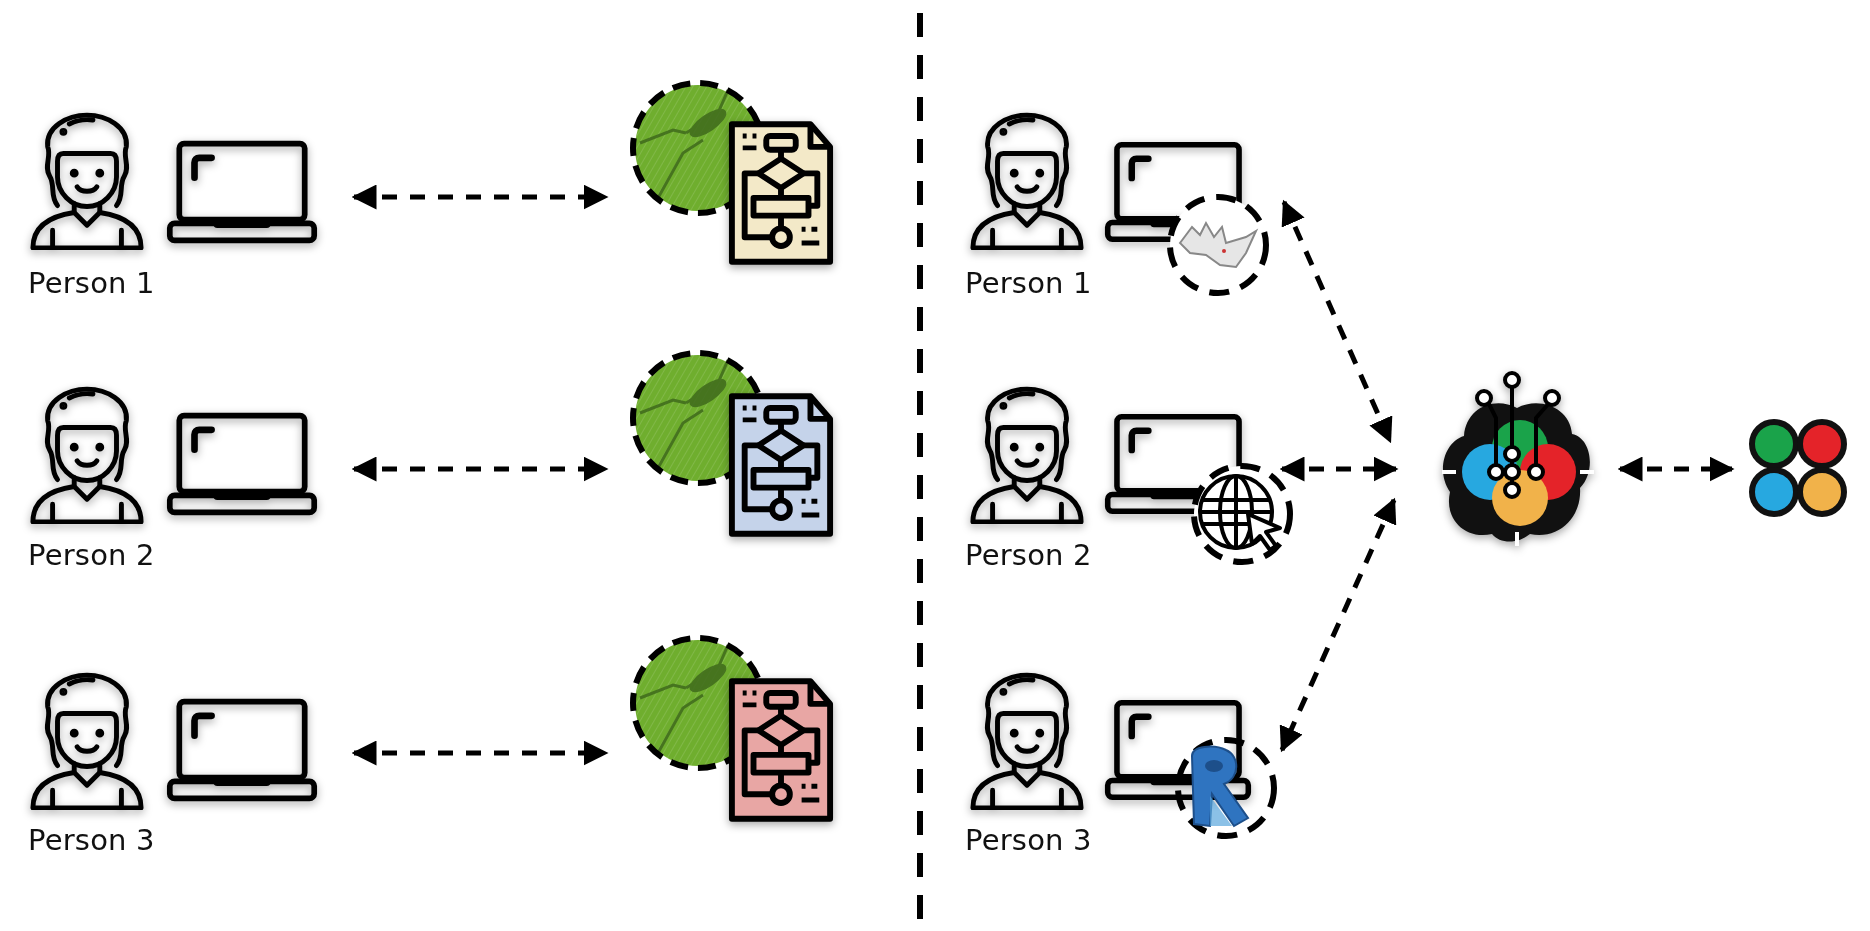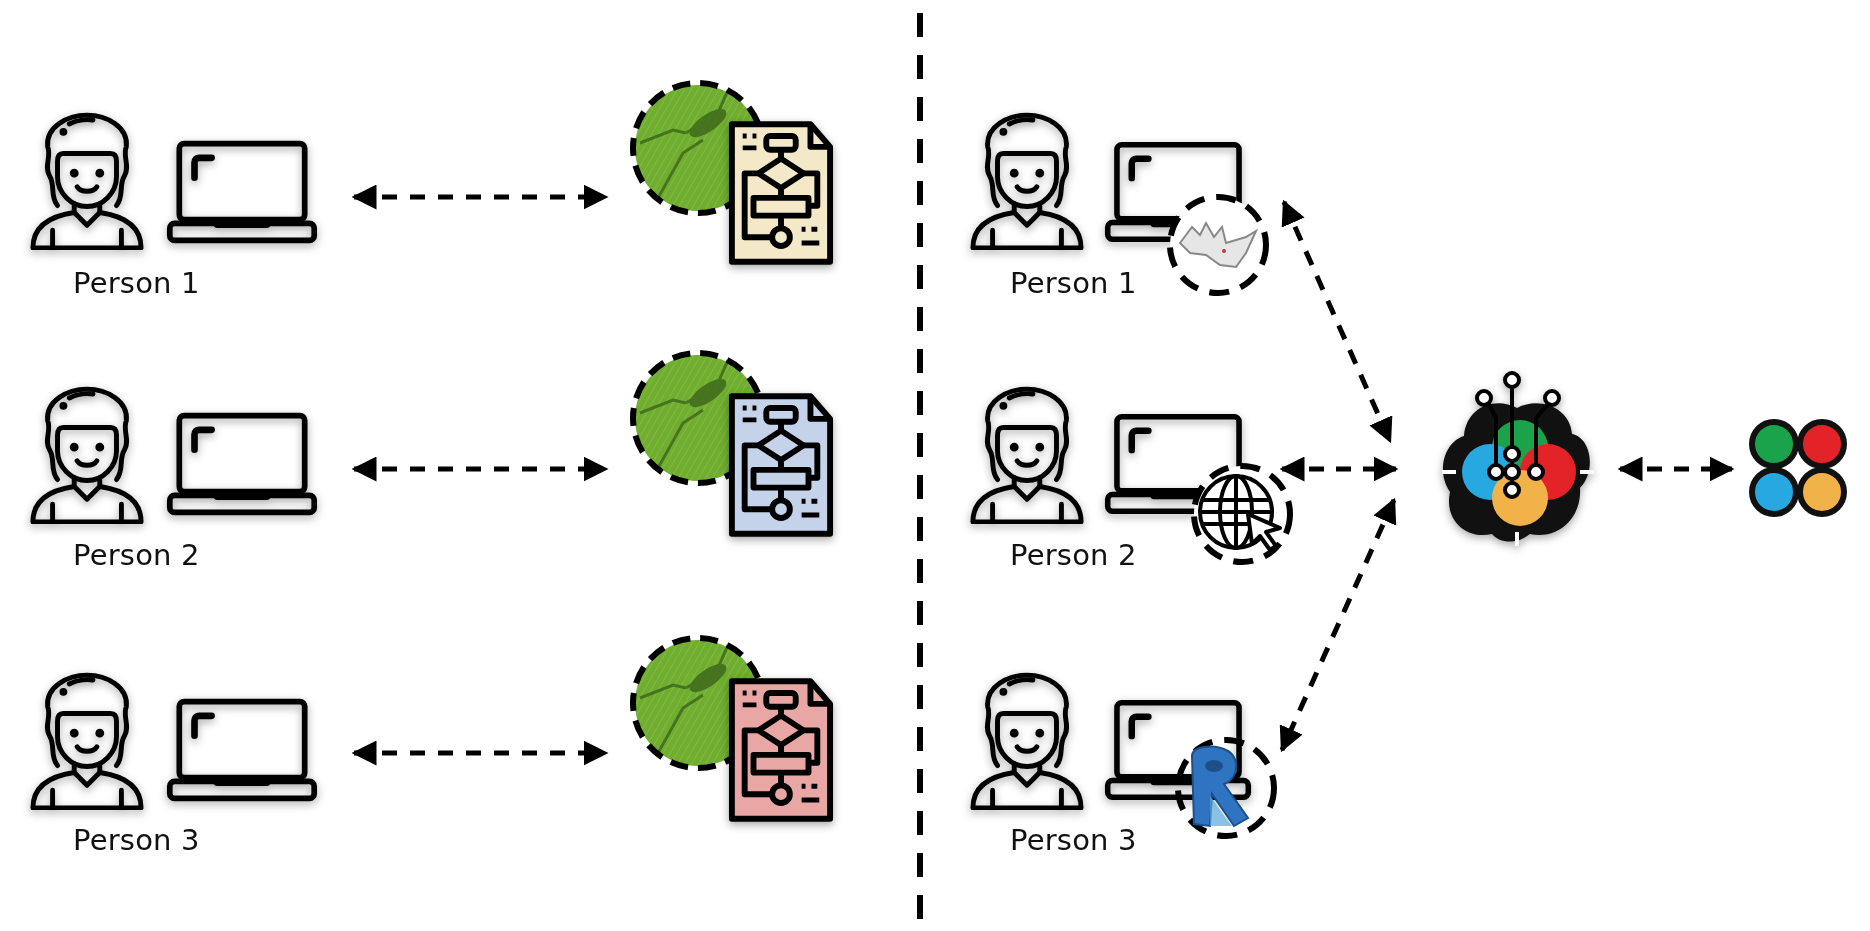--- a/index.html
+++ b/index.html
@@ -1,17 +1,17 @@
 <!DOCTYPE html>
 <html><head>
 <meta charset="utf-8">
 <style>
   html,body{margin:0;padding:0;background:#fff;}
   body{width:1870px;height:931px;position:relative;overflow:hidden;font-family:"DejaVu Sans","Liberation Sans",sans-serif;}
-  .label{position:absolute;font-size:29px;color:#111;white-space:nowrap;letter-spacing:0.2px;margin-left:45px;}
+  .label{position:absolute;font-size:29px;color:#111;white-space:nowrap;letter-spacing:0.2px;}
   svg.icon{position:absolute;overflow:visible;filter:drop-shadow(0 3px 4px rgba(0,0,0,0.35));}
   svg.plain{position:absolute;overflow:visible;}
 </style>
 </head>
 <body>
 
 <svg class="plain" style="left:910px;top:0;" width="20" height="931">
   <line x1="10" y1="13" x2="10" y2="931" stroke="#000" stroke-width="6" stroke-dasharray="24 18"></line>
 </svg>
 

